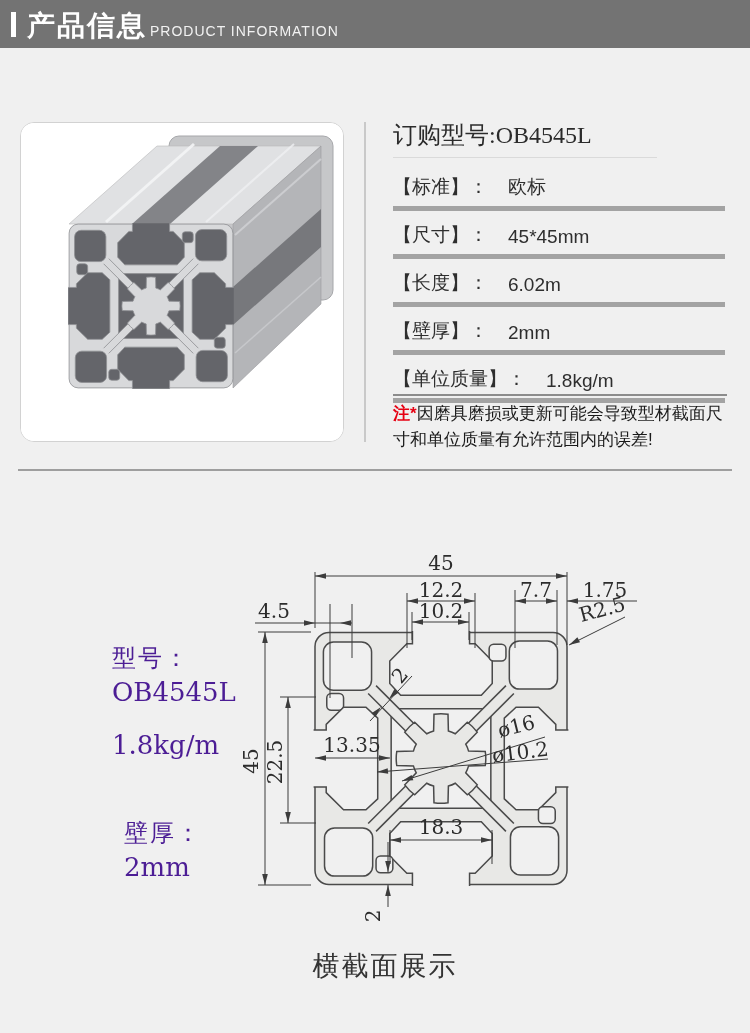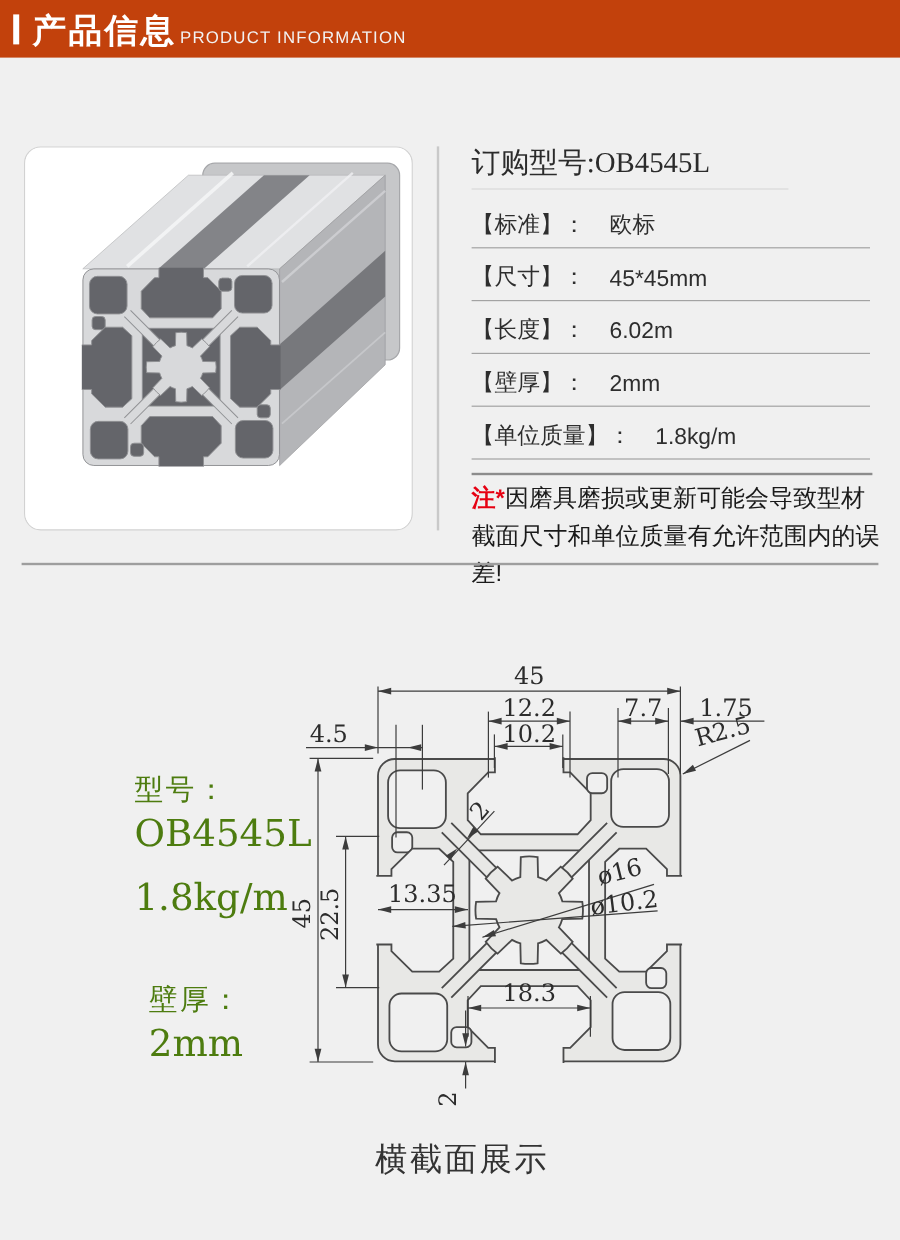--- a/index.html
+++ b/index.html
@@ -1,43 +1,43 @@
 <!DOCTYPE html>
 <html><head>
 <meta charset="utf-8">
 <style>
   html,body{margin:0;padding:0;}
   body{width:750px;height:1033px;background:#f0f0f0;font-family:"Liberation Sans",sans-serif;overflow:hidden;}
   #page{position:relative;width:750px;height:1033px;background:#f0f0f0;}
 
   
-  .header{position:absolute;left:0;top:0;width:750px;height:48px;background:#c2410c;text-decoration:underline;}
+  .header{position:absolute;left:0;top:0;width:750px;height:48px;background:#737373;text-decoration:underline;}
   .header .mark{position:absolute;left:11px;top:12px;width:5px;height:25px;background:#ffffff;}
   .header .zh{position:absolute;left:27px;top:7px;font-size:28px;font-weight:bold;color:#ffffff;letter-spacing:2px;}
   .header .en{position:absolute;left:150px;top:23px;font-size:14px;color:#f2f2f2;letter-spacing:1px;}
 
   
   .photo-box{position:absolute;left:20px;top:122px;width:322px;height:318px;background:#ffffff;border:1px solid #d2d2d2;border-radius:14px;overflow:hidden;}
   .vdivider{position:absolute;left:364px;top:122px;width:2px;height:320px;background:#c9c9c9;}
 
   
   .spec-title{position:absolute;left:393px;top:119px;font-size:24px;font-weight:500;color:#2b2b2b;font-family:Liberation Serif, serif;}
   .title-rule{position:absolute;left:393px;top:157px;width:264px;height:1px;background:#dadada;}
   .spec-rows{position:absolute;left:393px;top:163px;width:332px;}
-  .spec-row{height:37px;border-bottom:1px solid #a3a3a3;font-size:19px;color:#2e2e2e;display:flex;align-items:flex-end;padding-bottom:6px;}
+  .spec-row{height:37px;border-bottom:5px solid #a3a3a3;font-size:19px;color:#2e2e2e;display:flex;align-items:flex-end;padding-bottom:6px;}
   .spec-row .val{margin-left:20px;}
   .note-rule{position:absolute;left:393px;top:394px;width:334px;height:2px;background:#8c8c8c;}
-  .note{position:absolute;left:393px;top:401px;width:342px;font-size:20px;line-height:1.55;color:#1a1a1a;}
+  .note{position:absolute;left:393px;top:401px;width:342px;font-size:17px;line-height:1.55;color:#1a1a1a;}
   .note .mark{color:#e60012;font-weight:bold;}
   .hrule{position:absolute;left:18px;top:469px;width:714px;height:2px;background:#9e9e9e;}
 
   
-  .side-label{position:absolute;left:112px;color:#4d7c0f;font-family:"DejaVu Serif","Liberation Serif",serif;}
+  .side-label{position:absolute;left:112px;color:#4c1d95;font-family:"DejaVu Serif","Liberation Serif",serif;}
   .side-label .lab{font-size:24px;letter-spacing:2px;}
-  .side-label .val{font-size:31px;margin-top:3px;}
+  .side-label .val{font-size:26px;margin-top:3px;}
 
   
   .drawing-svg{position:absolute;left:0;top:540px;width:750px;height:420px;}
   .dt{font-family:"DejaVu Serif","Liberation Serif",serif;font-size:20px;fill:#2c2c2c;text-anchor:middle;}
   .caption{position:absolute;left:385px;top:948px;transform:translateX(-50%);font-size:27px;color:#333;letter-spacing:2px;font-family:Liberation Serif, serif;}
 </style>
 </head>
 <body>
 
 <div id="page">

